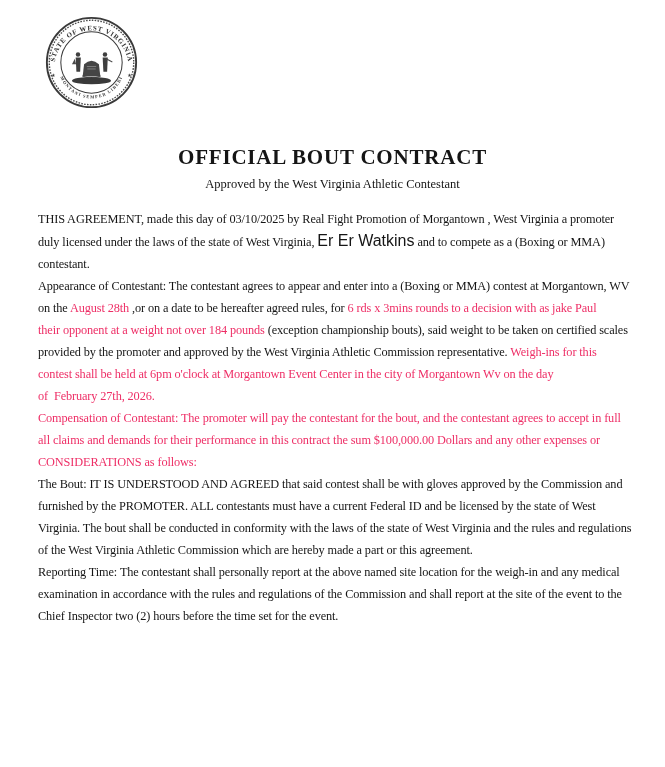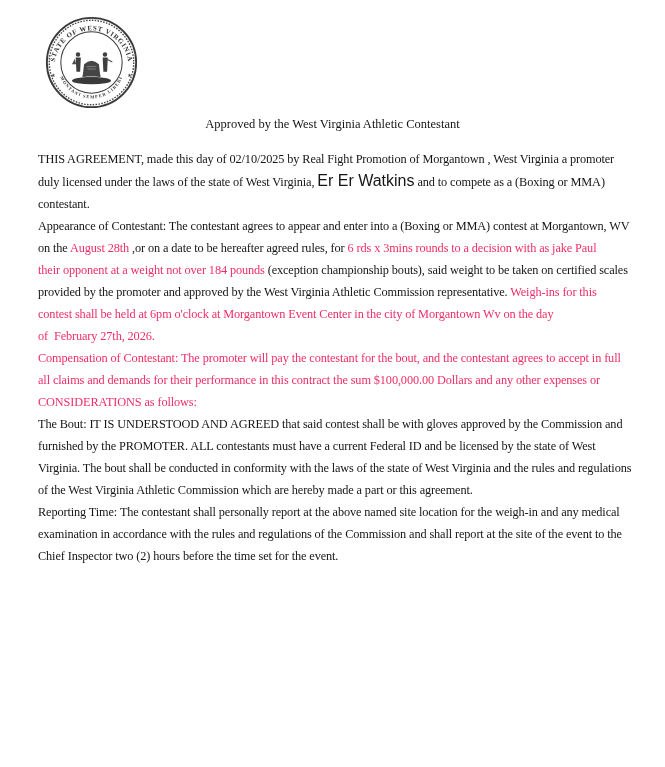--- a/index.html
+++ b/index.html
@@ -94,24 +94,25 @@
         <path d="M 62,44.5 L 67.5,44.5 L 66.8,60 L 62.8,60 Z"></path>
         <rect x="66" y="45.5" width="7.5" height="1.1" transform="rotate(28 66 45.5)" fill="#4a4a4a"></rect>
         <g stroke="#3a3a3a" stroke-width="0.9">
           <line x1="40" y1="70.5" x2="60" y2="64.5"></line>
           <line x1="40" y1="64.5" x2="60" y2="70.5"></line>
         </g>
       </g>
     </svg>
   </div>
 
+  <h1 class="doc-title">OFFICIAL BOUT CONTRACT</h1>
   <div class="doc-subtitle">Approved by the West Virginia Athletic Contestant</div>
 
   <div class="doc-body">
-    <p class="para p-agreement"><span class="run run-black">THIS AGREEMENT, made this day of 02/10/2025 by Real Fight Promotion of Morgantown , West Virginia a promoter
+    <p class="para p-agreement"><span class="run run-black">THIS AGREEMENT, made this day of 03/10/2025 by Real Fight Promotion of Morgantown , West Virginia a promoter
 duly licensed under the laws of the state of West Virginia, </span><span class="run run-sans">Er Er Watkins</span><span class="run run-black"> and to compete as a (Boxing or MMA)
 contestant.</span></p>
     <p class="para p-appearance"><span class="run run-black">Appearance of Contestant: The contestant agrees to appear and enter into a (Boxing or MMA) contest at Morgantown, WV
 on the </span><span class="run run-pink" style="color: rgb(238, 46, 102);">August 28th</span><span class="run run-black"> ,or on a date to be hereafter agreed rules, for </span><span class="run run-pink" style="color: rgb(238, 46, 102);">6 rds x 3mins rounds to a decision with as jake Paul
 their opponent at a weight not over 184 pounds</span><span class="run run-black"> (exception championship bouts), said weight to be taken on certified scales
 provided by the promoter and approved by the West Virginia Athletic Commission representative. </span><span class="run run-pink" style="color: rgb(238, 46, 102);">Weigh-ins for this
 contest shall be held at 6pm o'clock at Morgantown Event Center in the city of Morgantown Wv on the day
 of  February 27th, 2026.</span></p>
     <p class="para p-compensation"><span class="run run-pink" style="color: rgb(238, 46, 102);">Compensation of Contestant: The promoter will pay the contestant for the bout, and the contestant agrees to accept in full
 all claims and demands for their performance in this contract the sum $100,000.00 Dollars and any other expenses or

